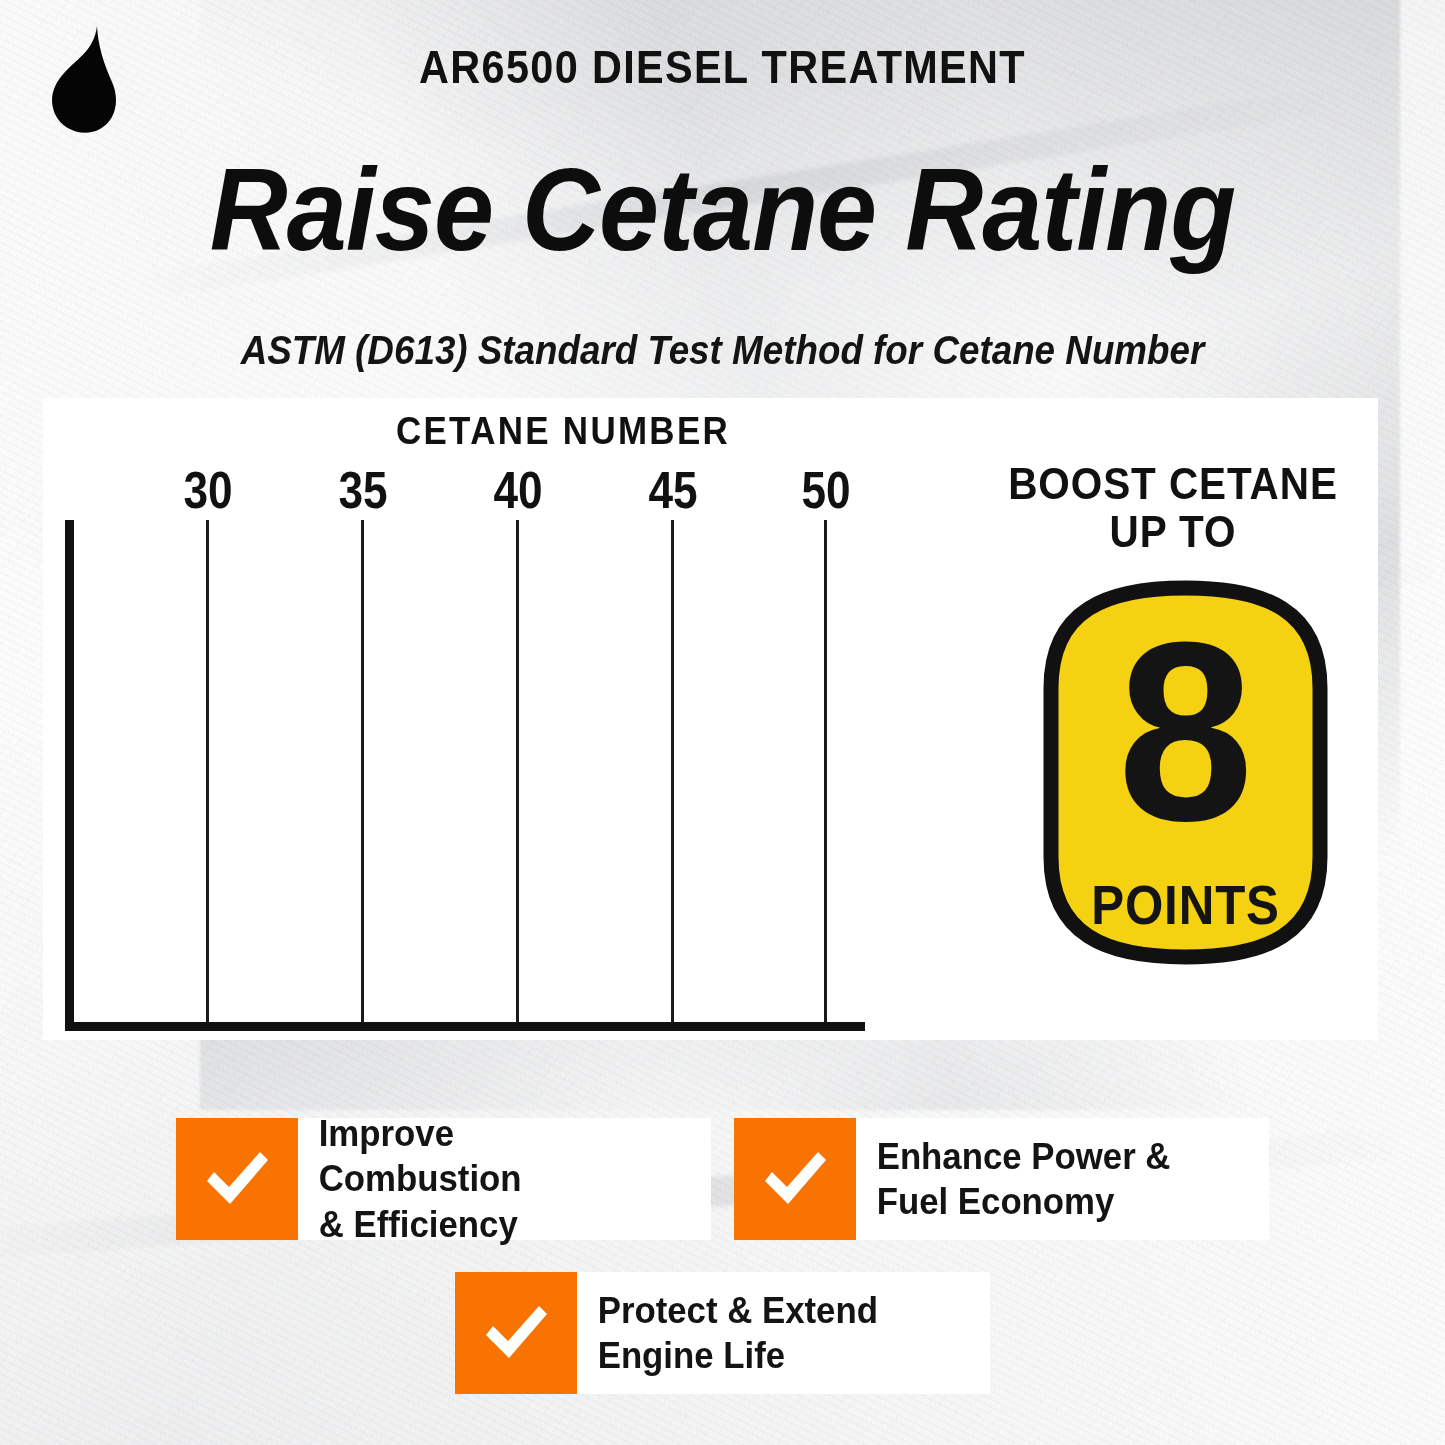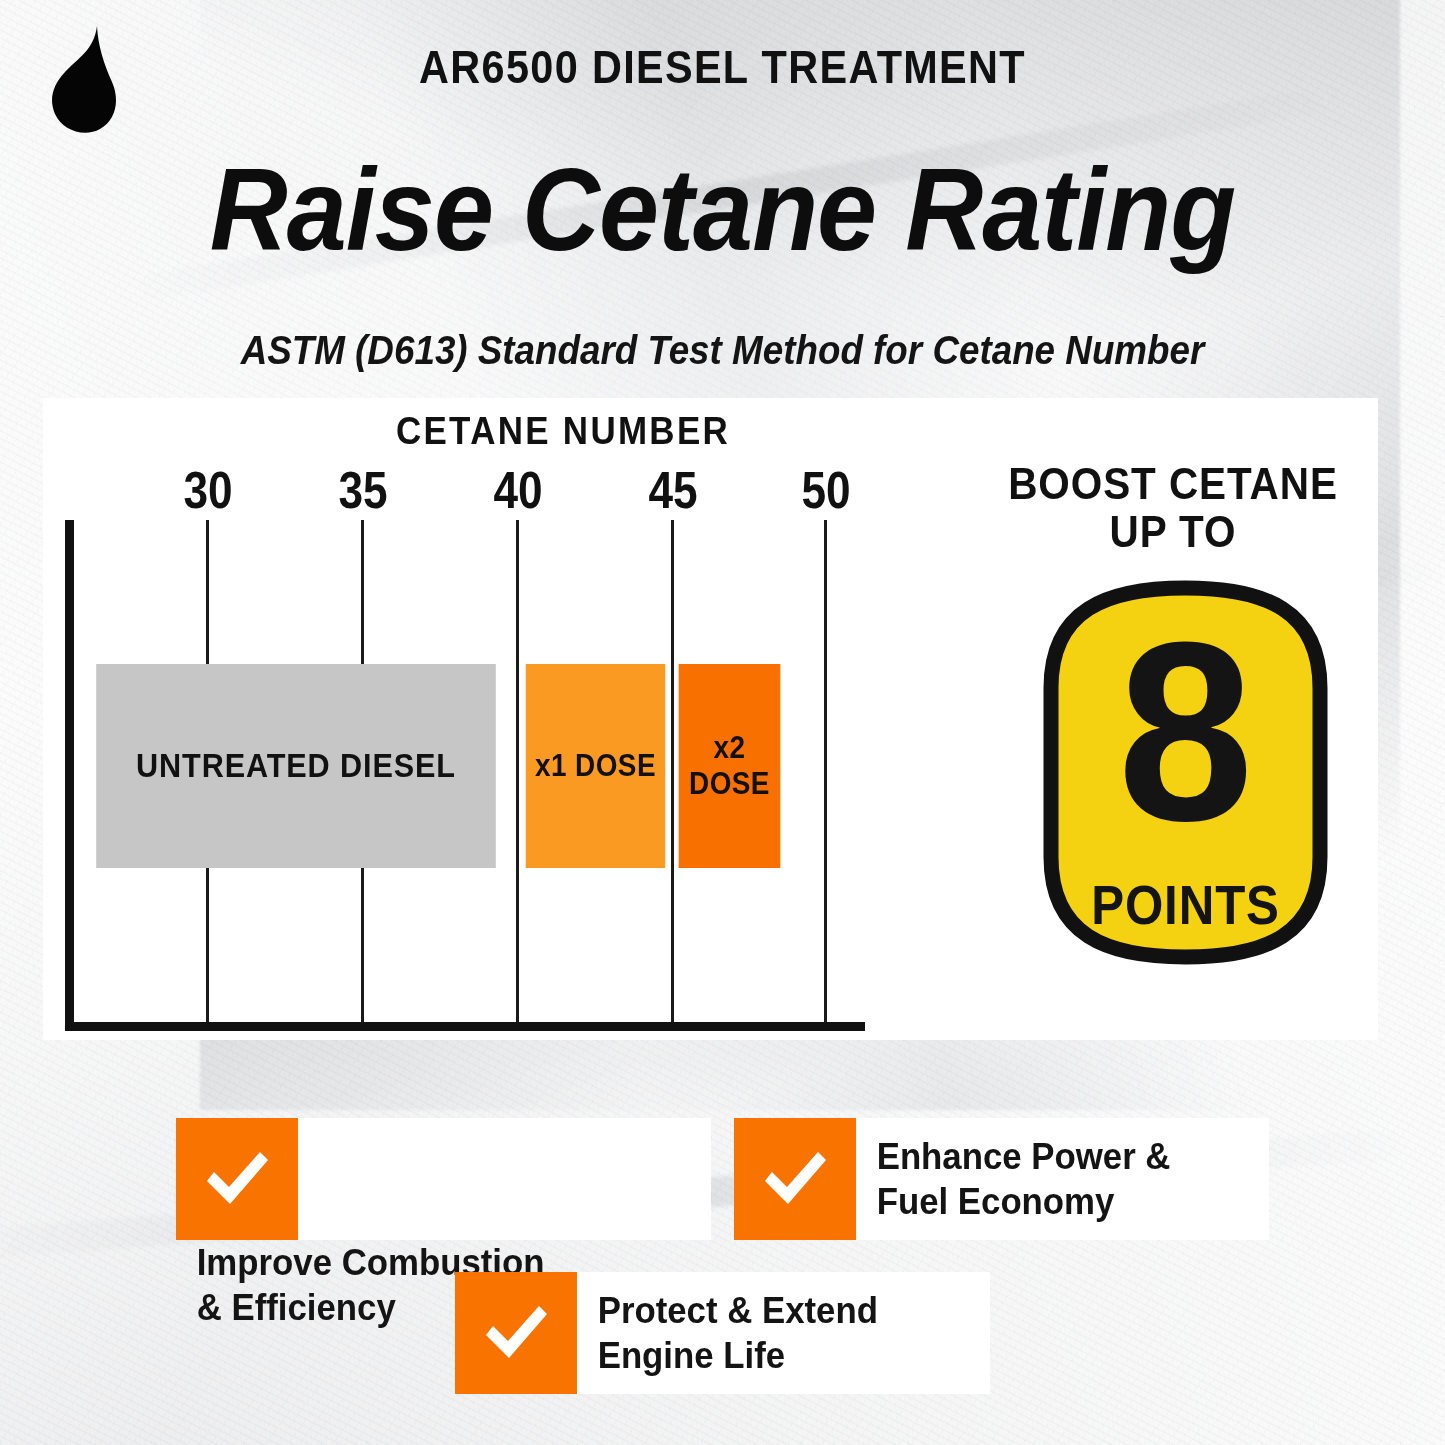--- a/index.html
+++ b/index.html
@@ -221,28 +221,20 @@
 
     <div class="gridline" style="left:163px;"></div>
     <div class="gridline" style="left:318px;"></div>
     <div class="gridline" style="left:473px;"></div>
     <div class="gridline" style="left:628px;"></div>
     <div class="gridline" style="left:781px;"></div>
 
     <div class="y-axis"></div>
     <div class="x-axis"></div>
 
-    <div class="bar" style="left:31px; width:712px;">
-      <div class="seg seg-untreated" style="left:0px;   width:444px;">UNTREATED
-DIESEL</div>
-      <div class="seg seg-x1" style="left:444px; width:155px;">x1
-DOSE</div>
-      <div class="seg seg-x2" style="left:599px; width:113px;">x2
-DOSE</div>
-    </div>
 
     <div class="boost-caption">
       <span>BOOST CETANE</span><br>
       <span>UP TO</span>
     </div>
 
     <div class="badge">
       <svg viewBox="0 0 285 385" width="285" height="385" aria-hidden="true" style="position:absolute; left:0; top:0;">
         <path d="M142.5 8
                  C 222 8, 277 30, 277 108
@@ -251,21 +243,21 @@
                  C 63 377, 8 355, 8 277
                  L 8 108
                  C 8 30, 63 8, 142.5 8 Z" fill="#F5D211" stroke="#111111" stroke-width="15"></path>
       </svg>
       <div class="badge-num">8</div>
       <div class="badge-word">POINTS</div>
     </div>
 
   </div>
 
-  <div class="benefit" style="left:176px; top:1118px; width:535px;flex-direction:column;">
+  <div class="benefit" style="left:176px; top:1118px; width:535px;">
     <div class="check-box">
       <svg viewBox="0 0 76 76" width="76" height="76" aria-hidden="true">
         <path d="M8 40 L15 31 L30 46 L61 11 L69 19 L31 63 Z" fill="#ffffff"></path>
       </svg>
     </div>
     <div class="check-text">Improve Combustion
 &amp; Efficiency</div>
   </div>
 
   <div class="benefit" style="left:734px; top:1118px; width:535px;">

